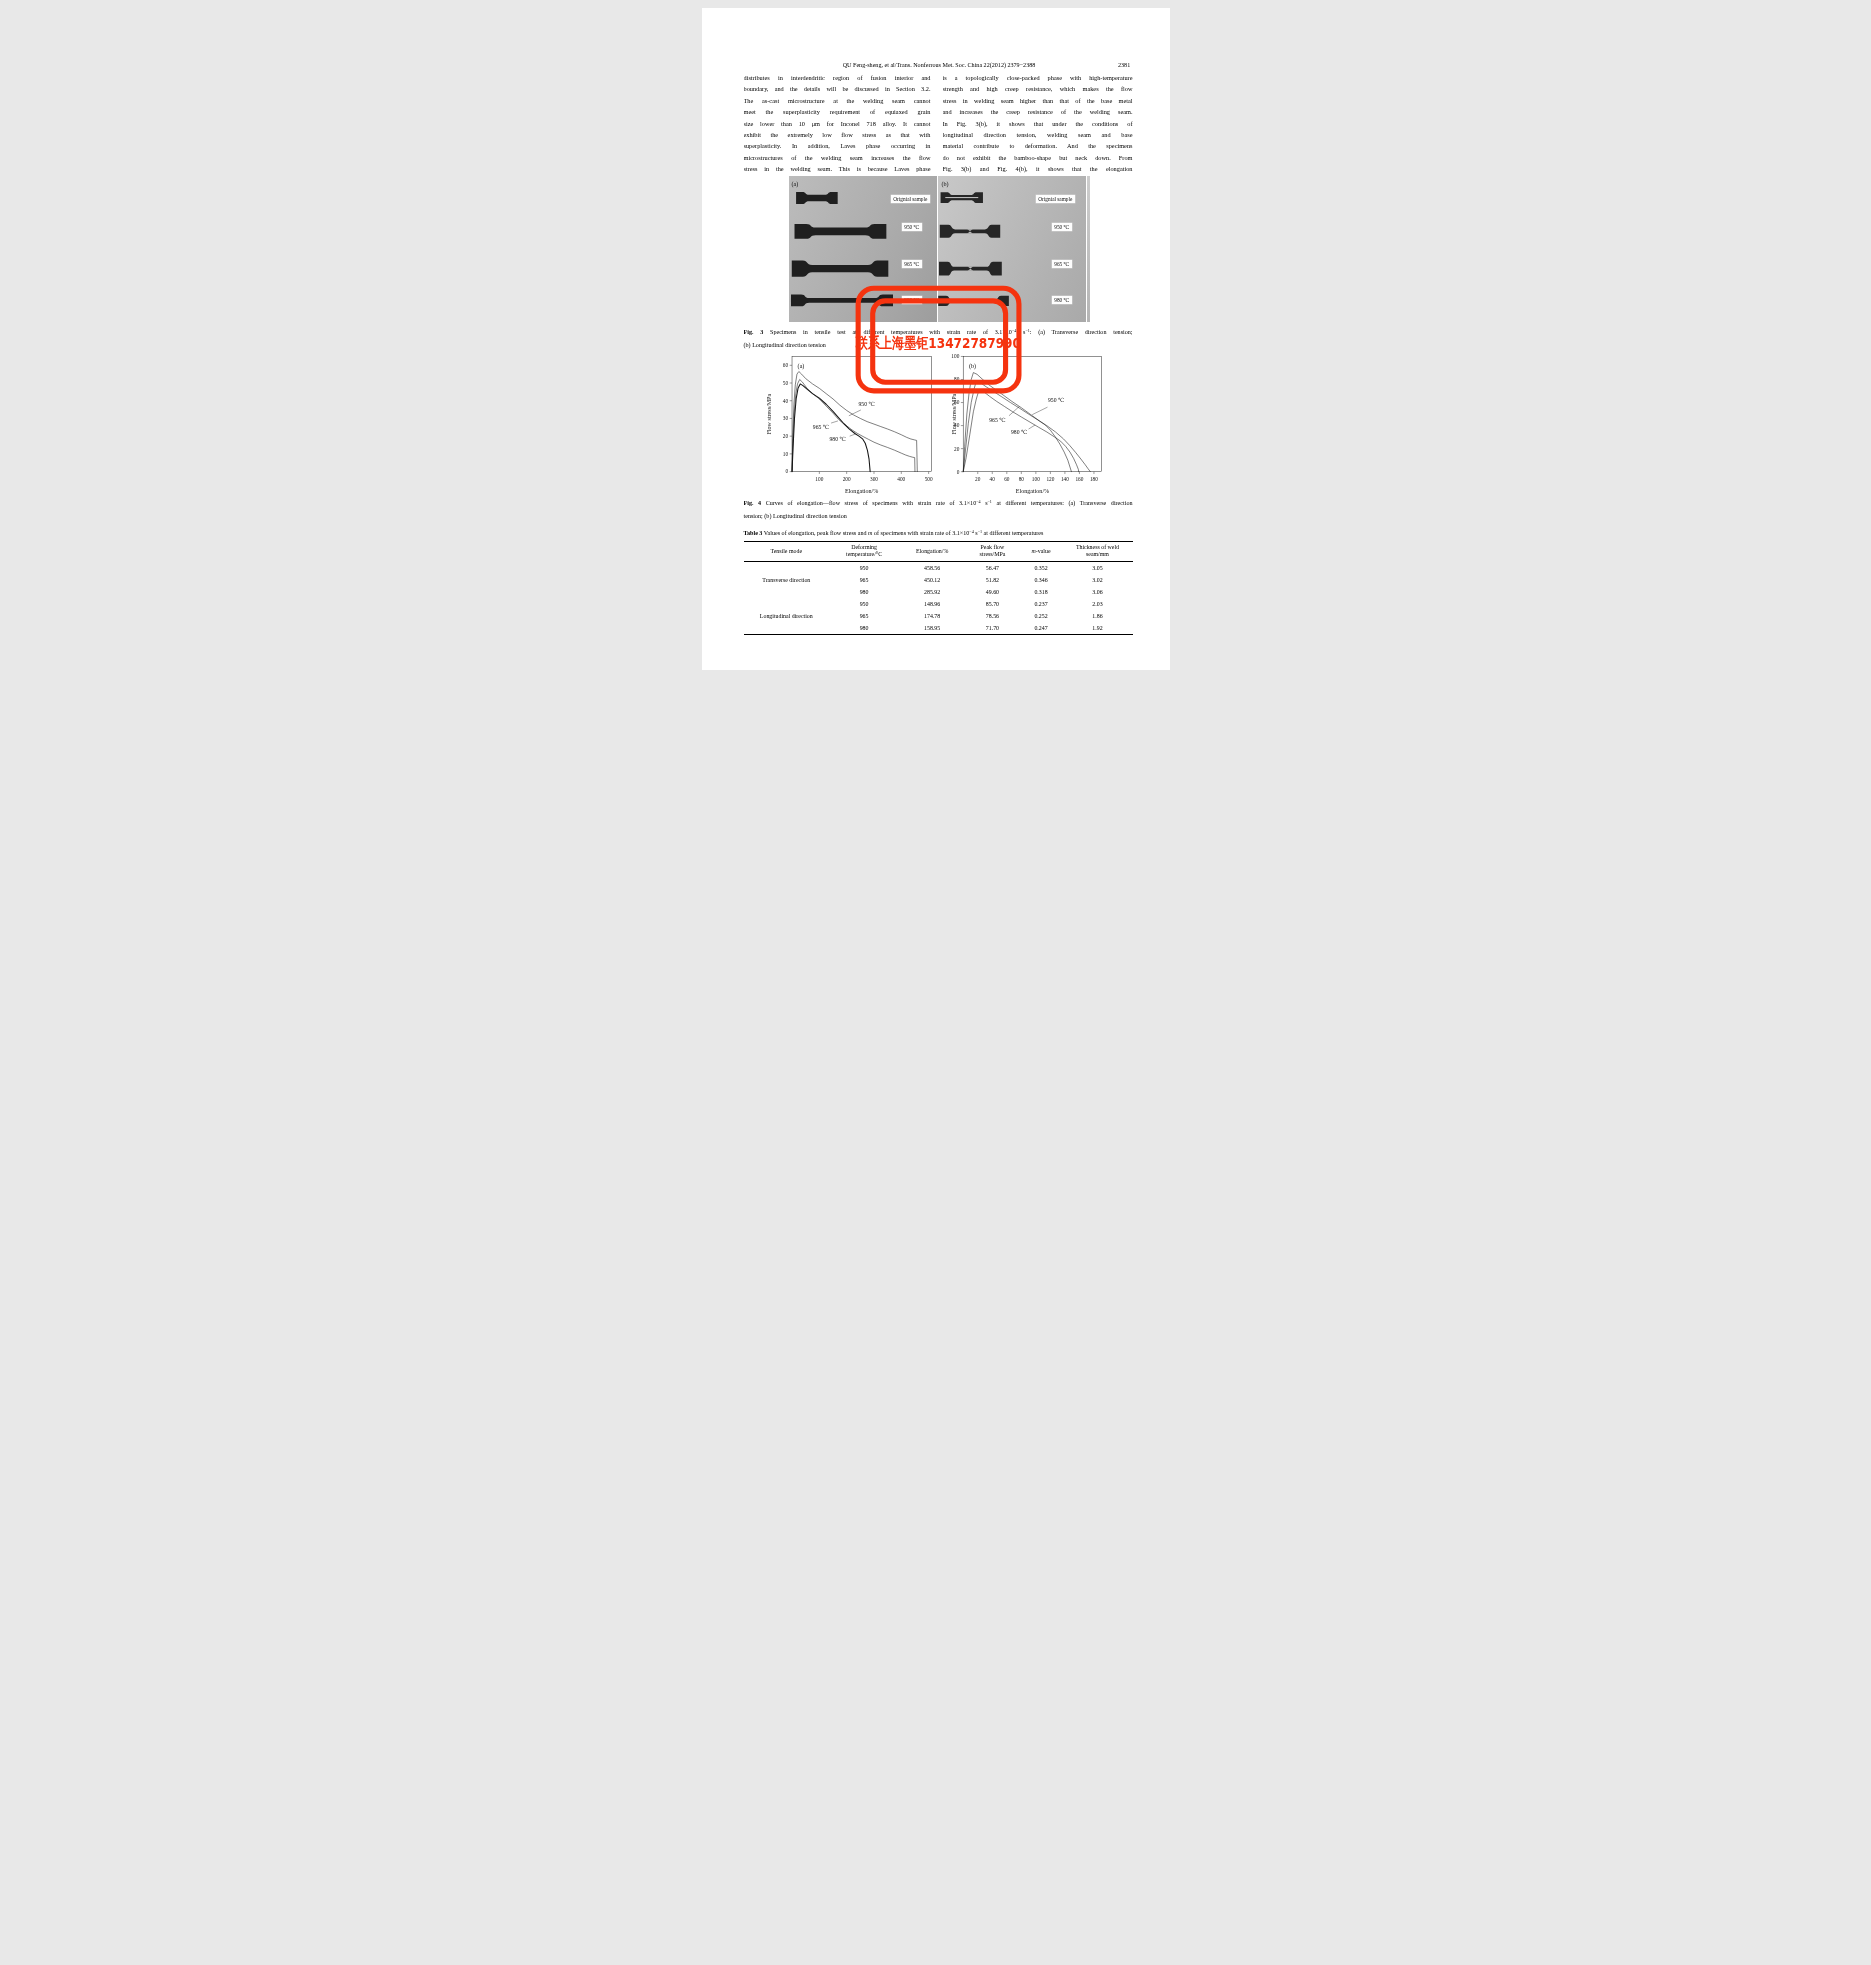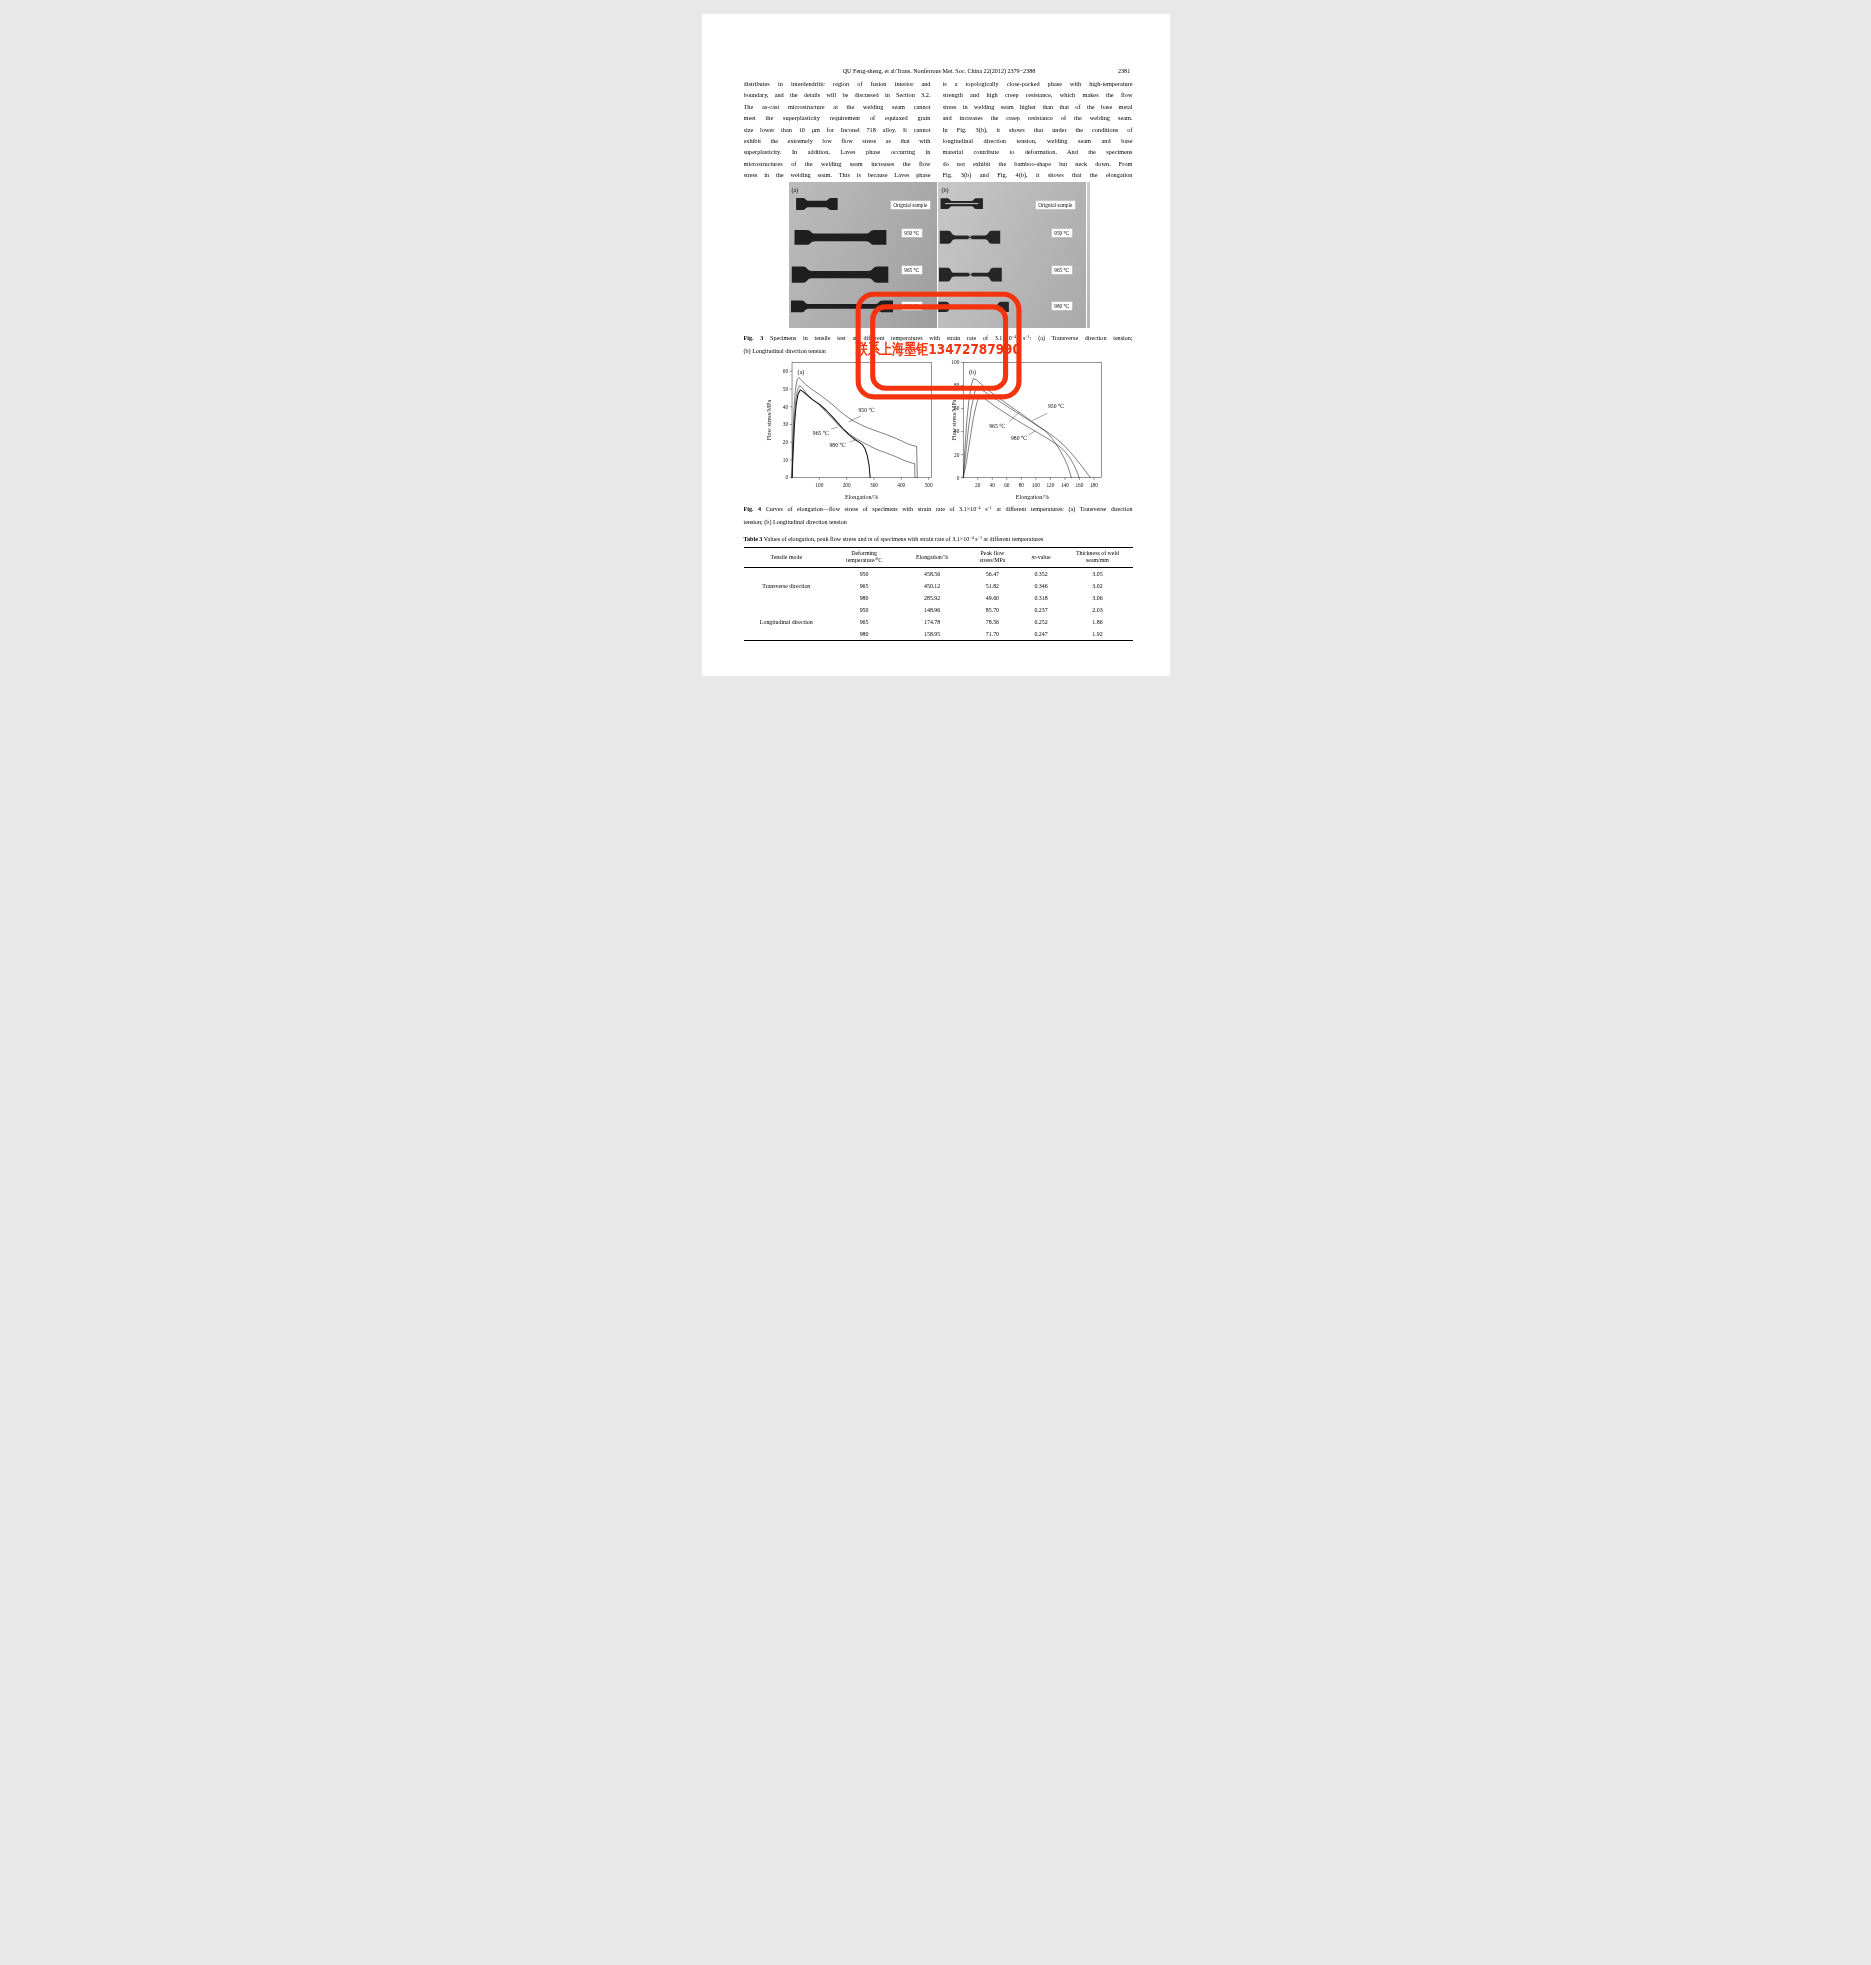--- a/index.html
+++ b/index.html
@@ -1,17 +1,17 @@
 <!DOCTYPE html>
 <html style="font-size:6.3px"><head>
 <meta charset="utf-8">
 <style>
   html,body { margin:0; padding:0; background:#e8e8e8; }
   .page {
-    position:relative; width:468px; height:662px; margin:14px auto;
+    position:relative; width:468px; height:662px; margin:8px auto;
     background:#ffffff; overflow:hidden;
     font-family:"Liberation Serif","DejaVu Serif",serif; color:#000;
   }
   .abs { position:absolute; }
   
   .hdr-cite { left:94px; top:54px; width:287px; text-align:center; font-size:6.1px; }
   .hdr-page { left:409px; top:54px; width:19.7px; text-align:right; font-size:6.1px; }
   
   .bodycol { font-size:6.3px; }
   .bodycol .jline { height:11.4px; line-height:11.4px; text-align:justify; overflow:hidden; white-space:normal; }

